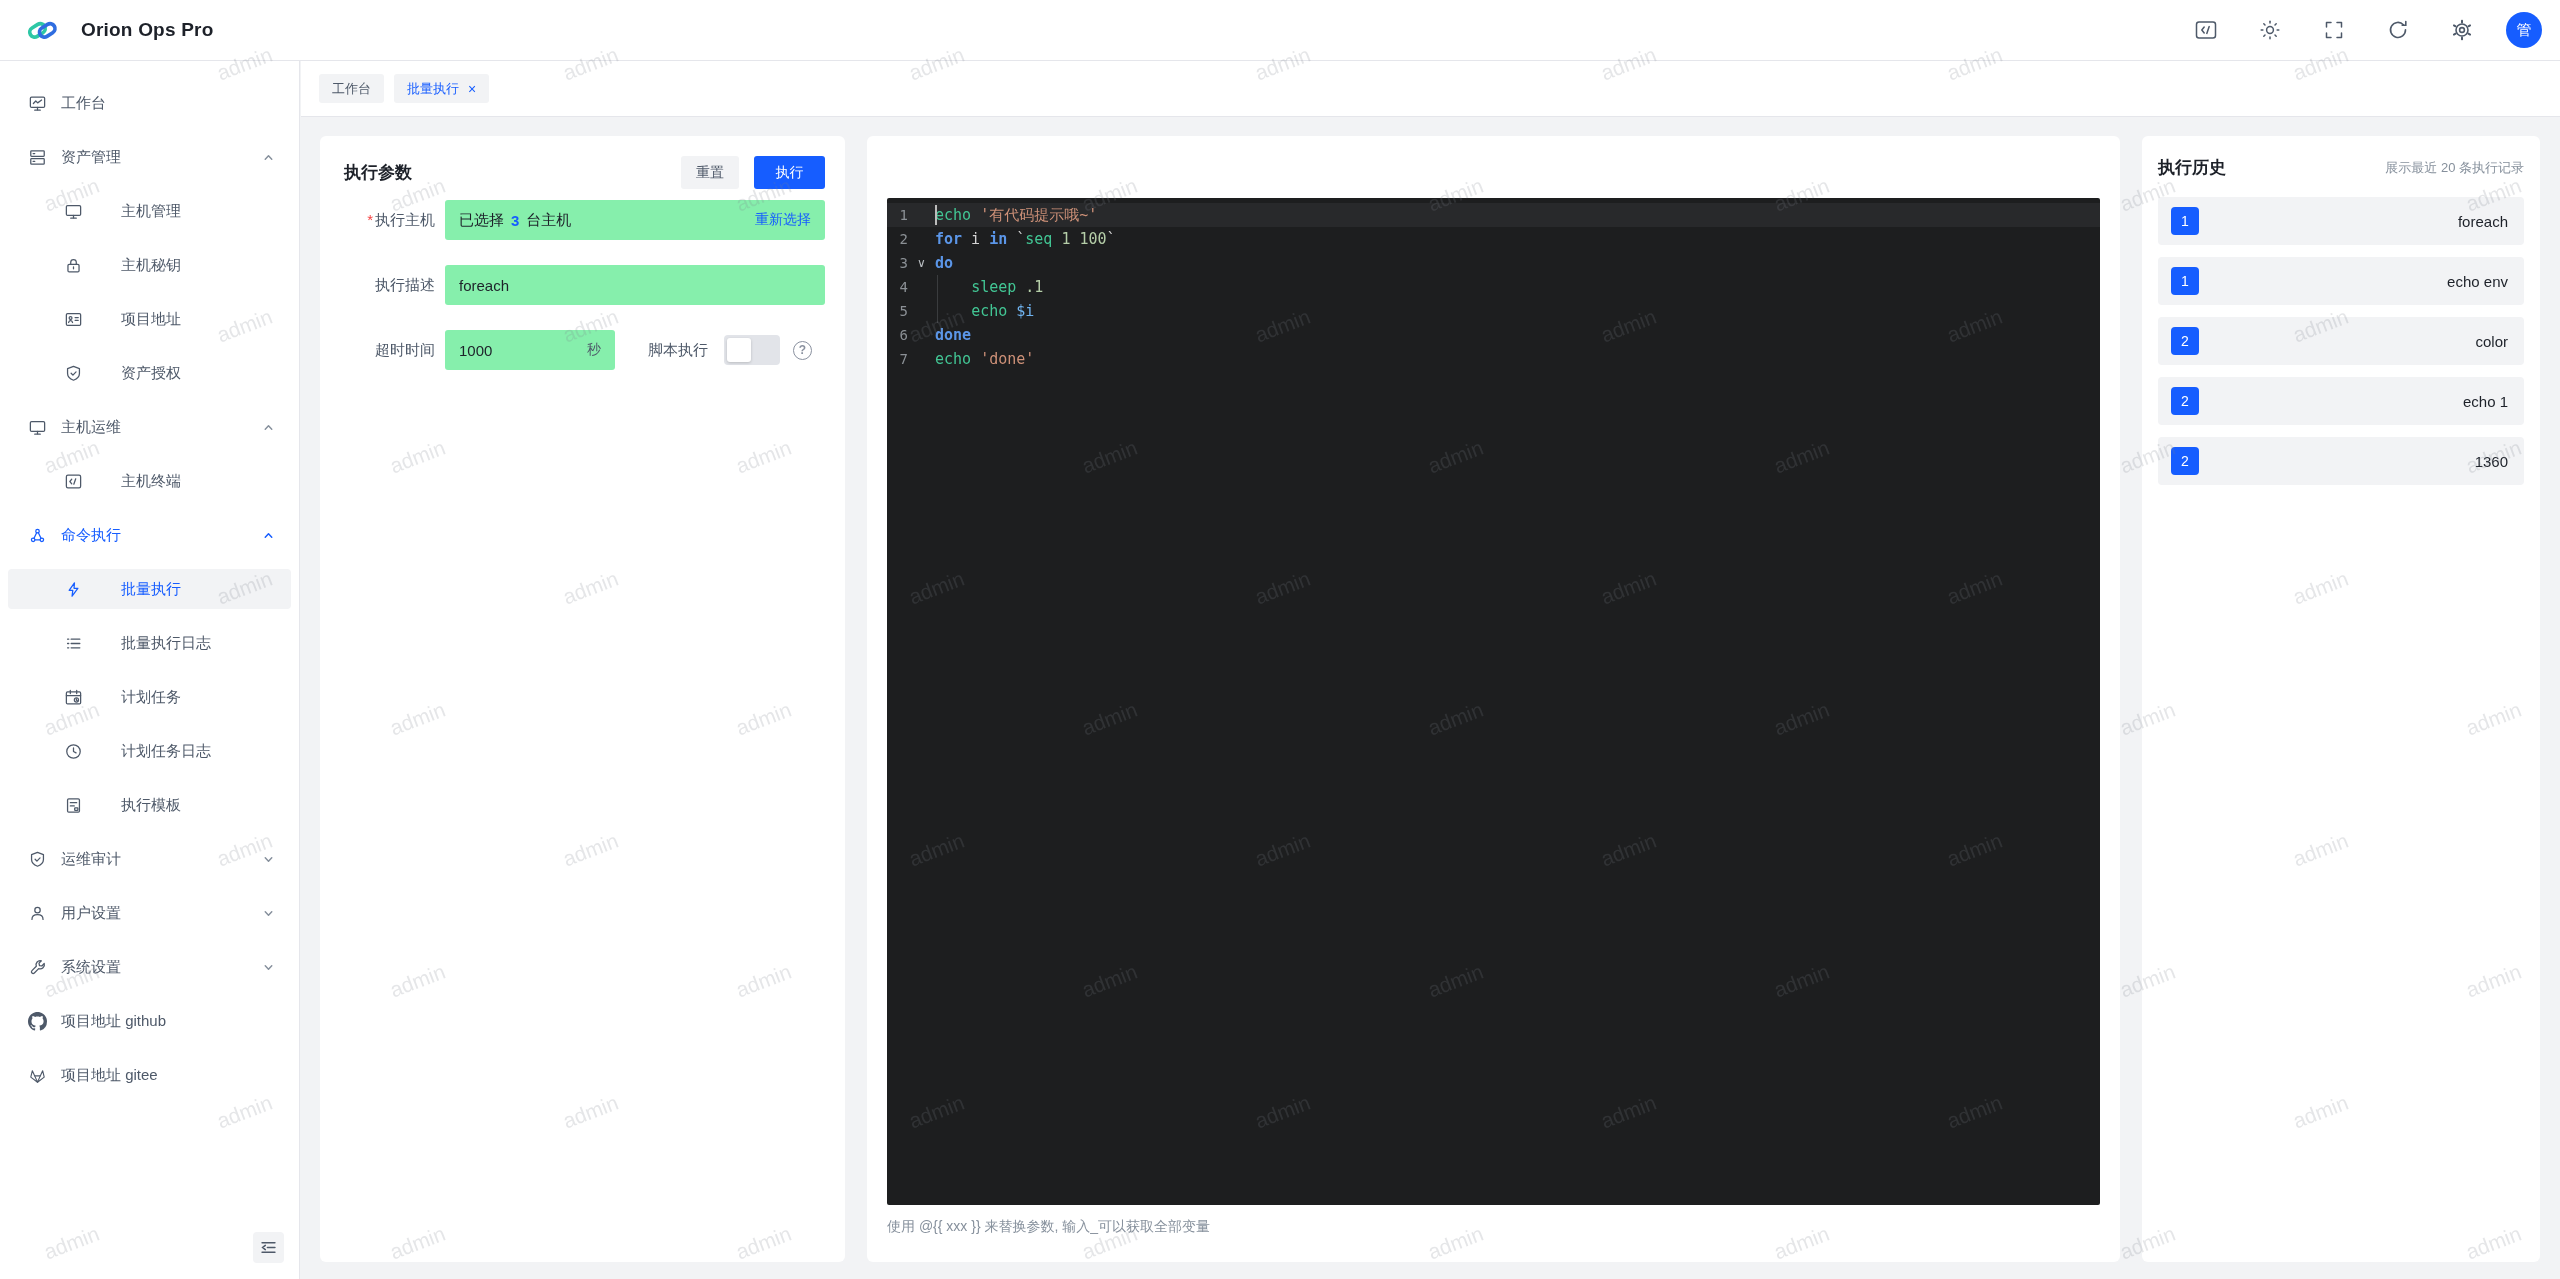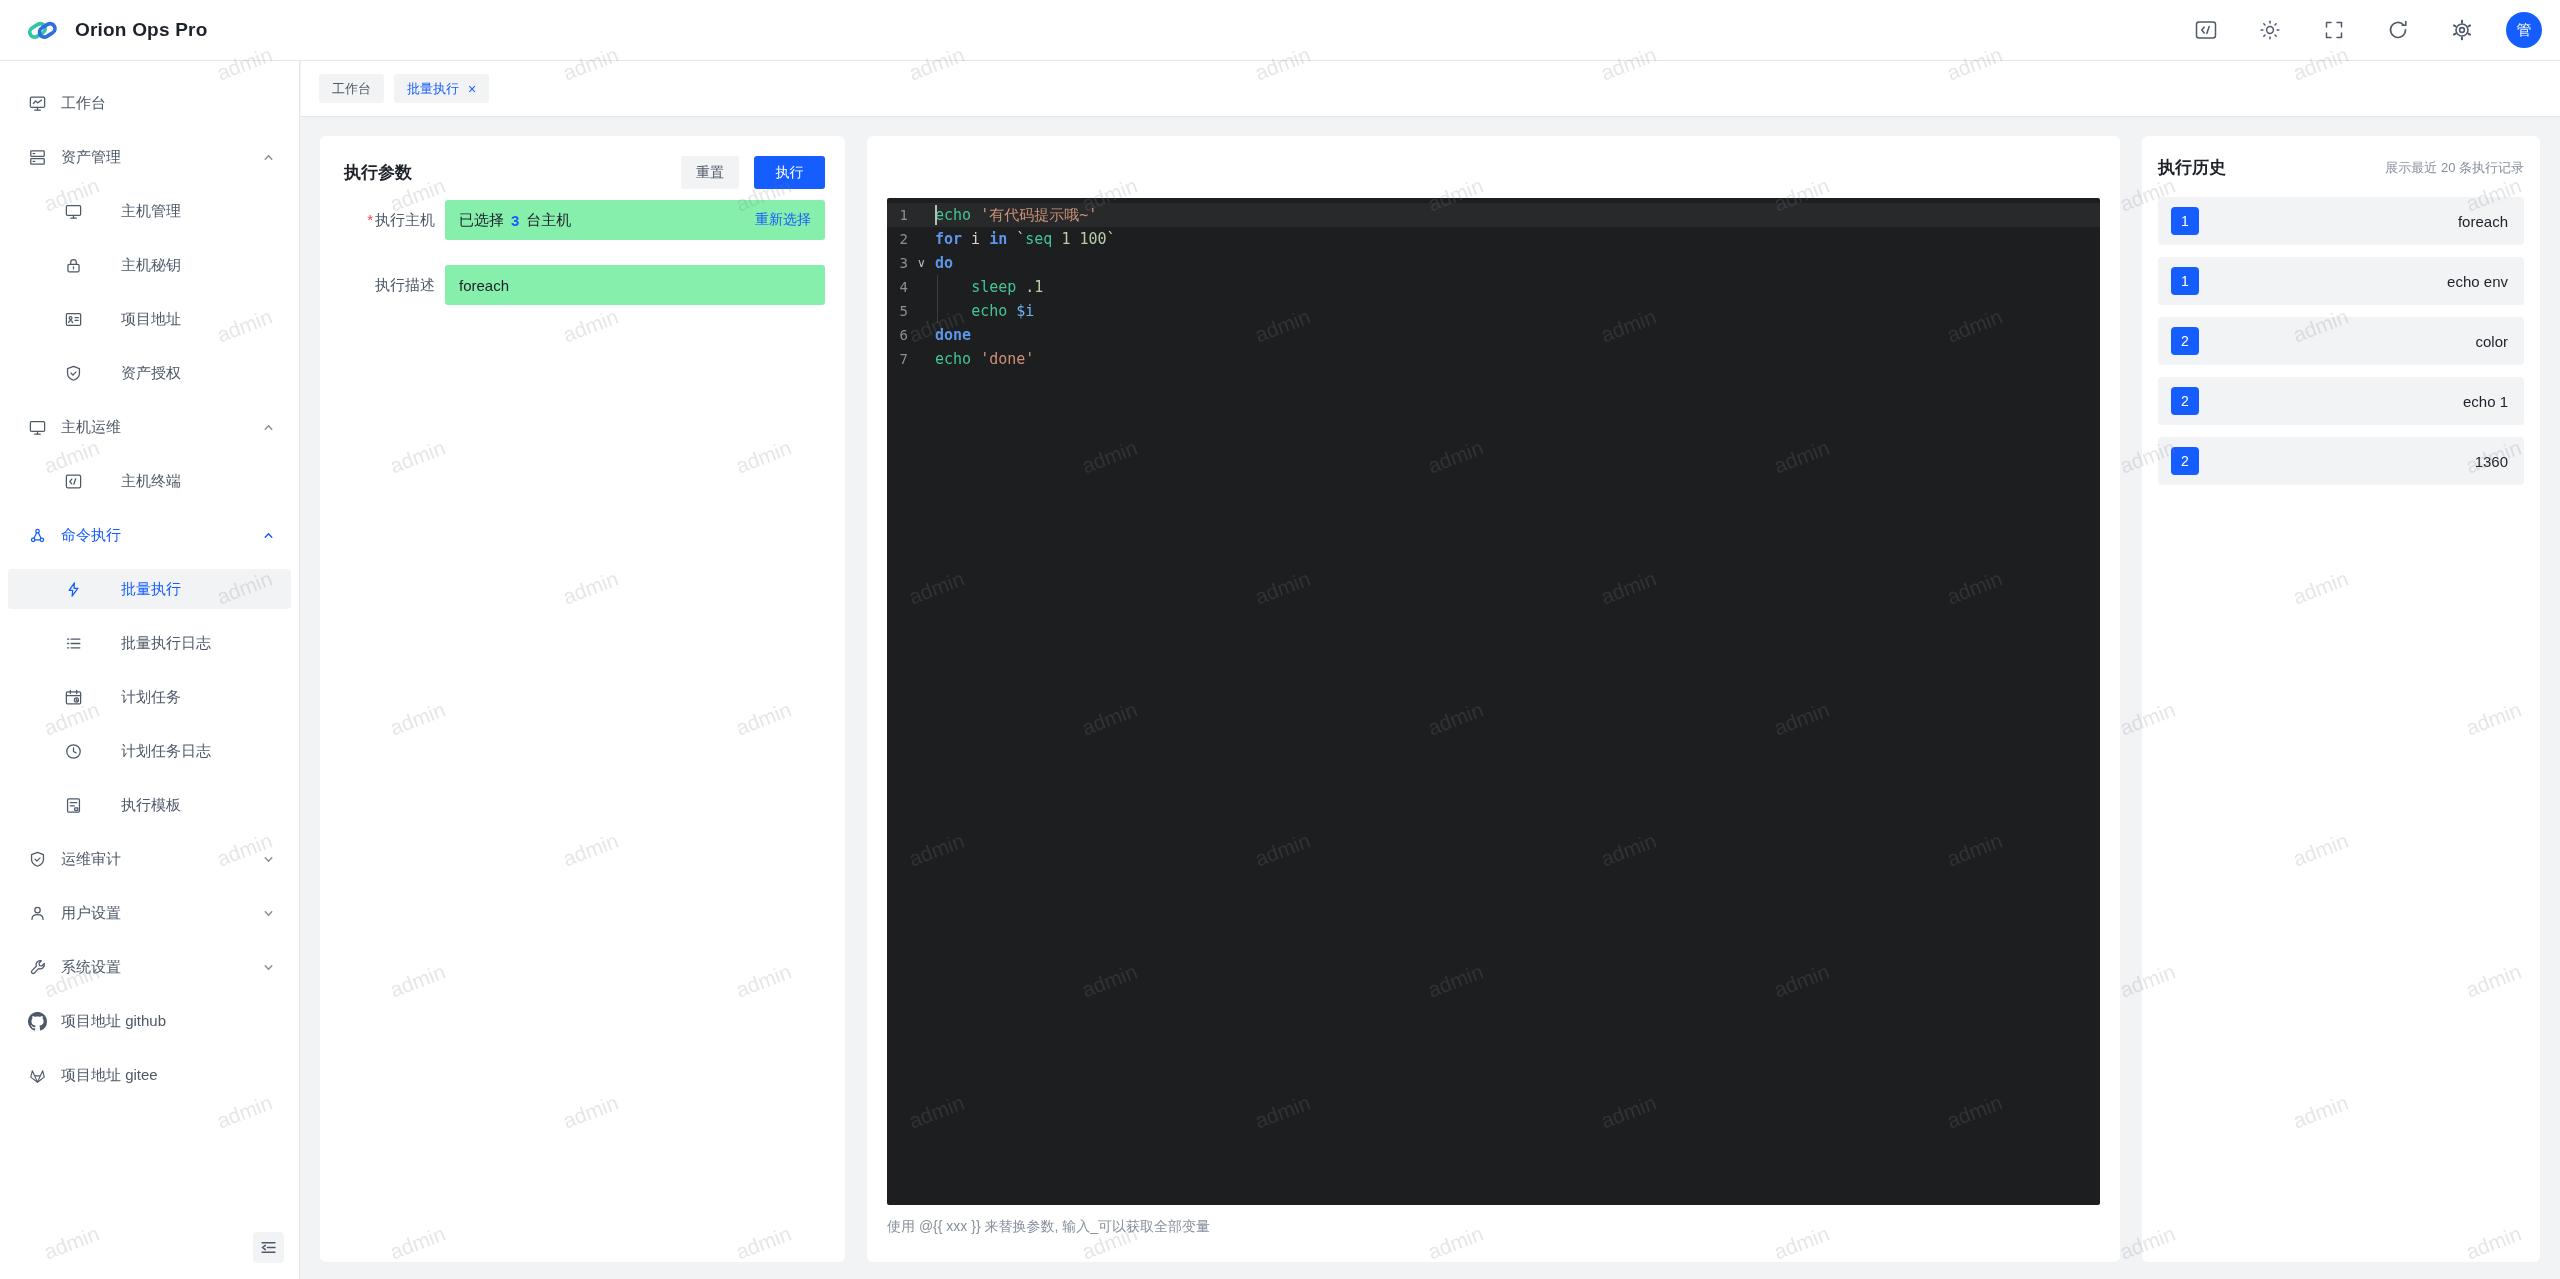--- a/index.html
+++ b/index.html
@@ -2,21 +2,21 @@
 <html><head>
 <meta charset="utf-8">
 <style>
   * { margin:0; padding:0; box-sizing:border-box; }
   html,body { width:2560px; height:1279px; overflow:hidden; }
   body { font-family:"Liberation Sans", sans-serif; background:#f2f3f5; position:relative; color:#1d2129; }
   svg { display:block; }
 
   
   .header { position:absolute; left:0; top:0; width:2560px; height:61px; background:#fff; border-bottom:1px solid #e5e6eb; display:flex; align-items:center; z-index:6; }
-  .logo-wrap { display:flex; align-items:center; gap:15px; padding-left:24px; }
+  .logo-wrap { display:flex; align-items:center; gap:21px; padding-left:24px; }
   .app-title { font-size:19px; font-weight:600; color:#1d2129; letter-spacing:.2px; }
   .header-actions { margin-left:auto; display:flex; align-items:center; gap:40px; padding-right:18px; color:#4e5969; }
   .h-icon { width:24px; height:24px; color:#4e5969; }
   .avatar { width:36px; height:36px; border-radius:50%; background:#165dff; color:#fff; display:grid; place-items:center; font-size:15px; margin-left:-8px; }
 
   
   .sidebar { position:absolute; left:0; top:61px; width:300px; height:1218px; background:#fff; border-right:1px solid #e5e6eb; padding-top:22px; z-index:5; }
   .menu-item { height:40px; margin:0 8px 14px 8px; border-radius:4px; display:flex; align-items:center; font-size:15px; color:#4e5969; }
   .menu-item .mi-icon { width:19px; height:19px; flex:none; }
   .menu-item .mi-label { margin-left:14px; white-space:nowrap; }
@@ -379,20 +379,32 @@
     </div>
   </div>
 
   <div class="form-row fr2">
     <span class="form-label">执行描述</span>
     <div class="gfield desc-input">
       <span>foreach</span>
     </div>
   </div>
 
+  <div class="form-row fr3">
+    <span class="form-label">超时时间</span>
+    <div class="gfield timeout-input">
+      <span>1000</span>
+      <span class="timeout-unit">秒</span>
+    </div>
+    <span class="script-label">脚本执行</span>
+    <div class="toggle">
+        <div class="knob"></div>
+      </div>
+    <span class="help-circle">?</span>
+  </div>
 </div>
 
 <div class="panel" id="panel-command">
   <div class="editor">
     <div>
         <div class="code-line current">
           <span class="gutter">1</span>
           <span class="fold"></span>
           <span class="code"><span class="tk-cmd">echo</span><span class="tk-pl"> </span><span class="tk-str">'有代码提示哦~'</span></span>
           <i class="cursor"></i>

